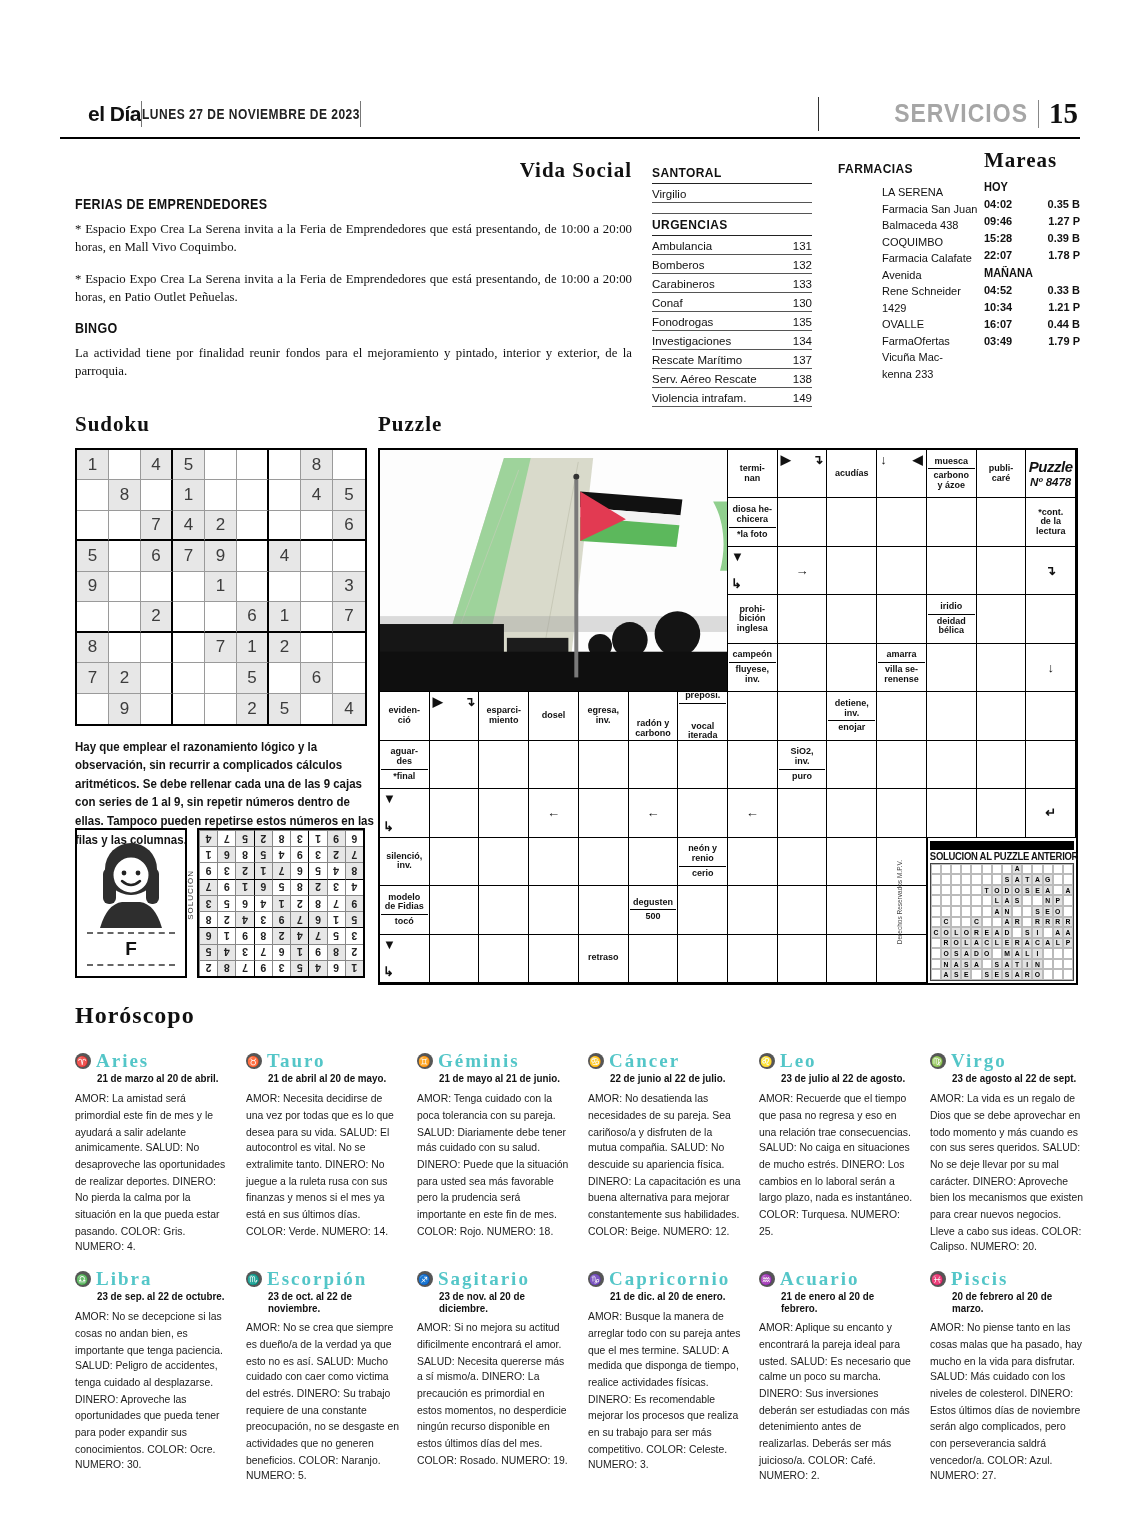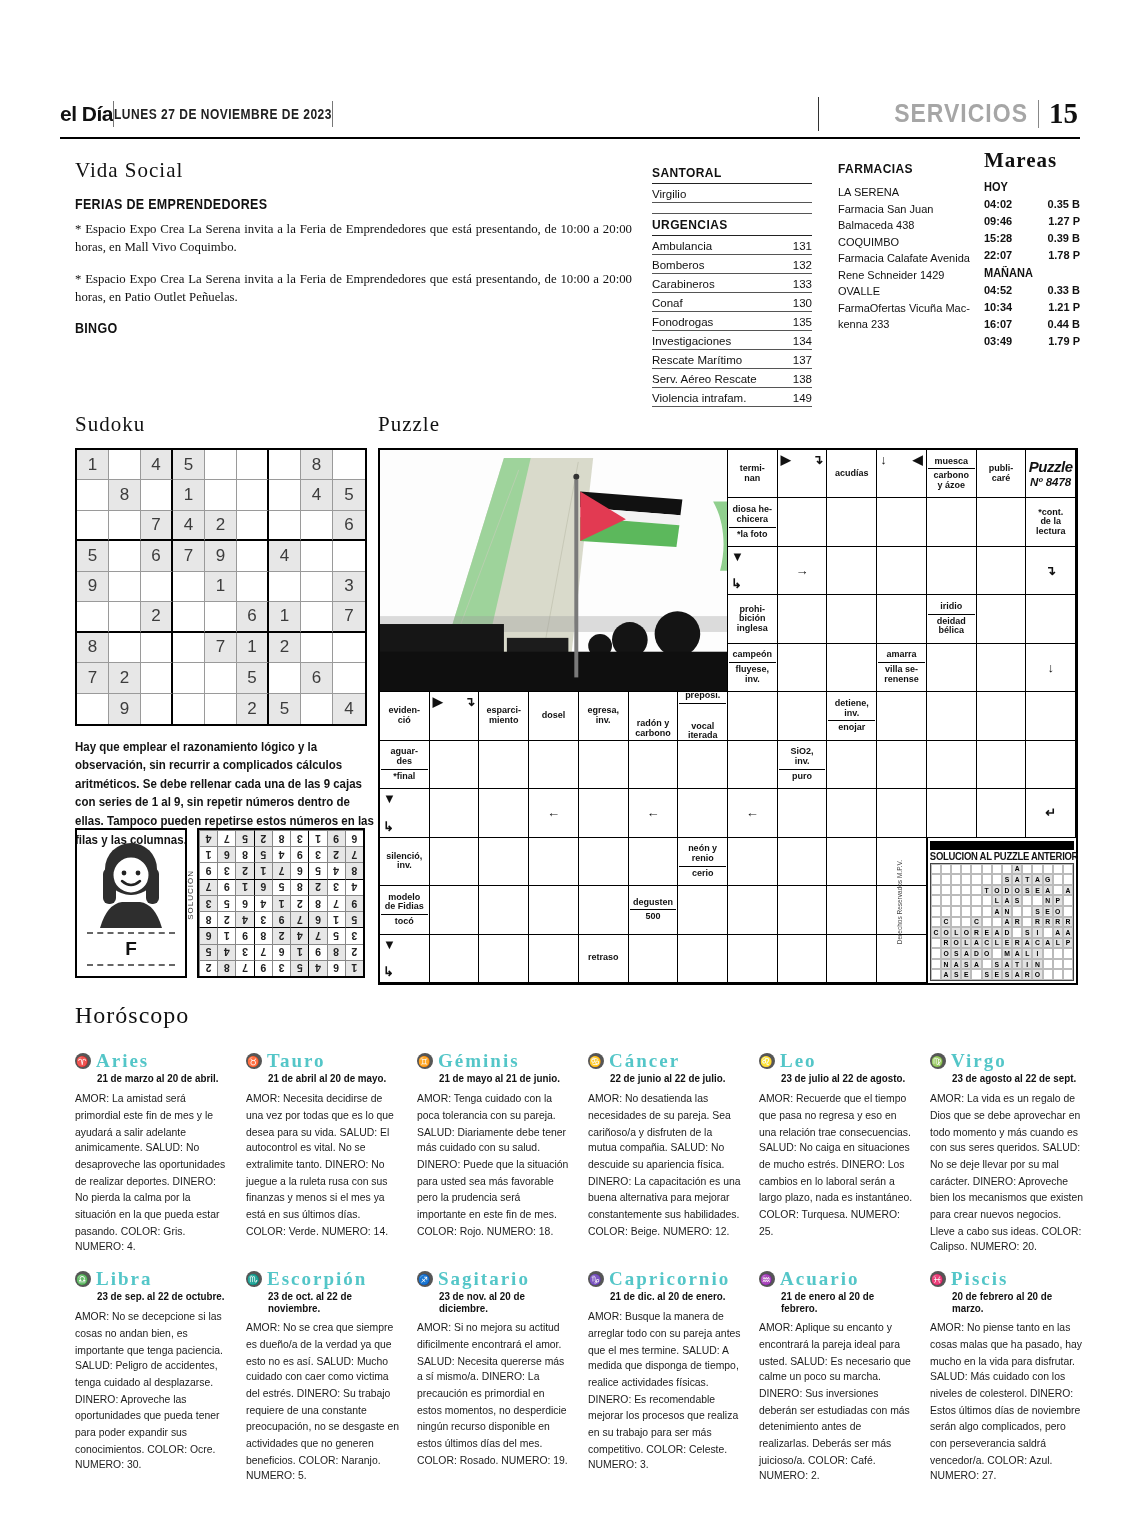--- a/index.html
+++ b/index.html
@@ -2,47 +2,47 @@
 <html><head>
 <meta charset="utf-8">
 <style>
   html,body{margin:0;padding:0;background:#fff;}
   #page{position:relative;width:1142px;height:1535px;background:#fff;overflow:hidden;
         font-family:"Liberation Sans",sans-serif;color:#111;}
   .serif{font-family:"Liberation Serif","DejaVu Serif",serif;}
 
   
   .hdr{position:absolute;left:60px;top:95px;width:1020px;height:42px;border-bottom:2px solid #000;}
-  .hdr-left{position:absolute;left:0;top:6px;display:flex;align-items:center;}
+  .hdr-left{position:absolute;left:28px;top:6px;display:flex;align-items:center;}
   .hdr-logo{font-weight:900;font-size:21px;letter-spacing:-0.5px;}
   .hdr-bar{width:1px;height:26px;background:#777;}
   .hdr-date{font-size:12px;letter-spacing:0.5px;color:#222;font-weight:bold;transform:scaleY(1.15);}
   .hdr-vrule{position:absolute;left:758px;top:2px;height:34px;border-left:1px solid #333;}
   .hdr-right{position:absolute;right:2px;top:2px;display:flex;align-items:center;gap:10px;}
   .hdr-servicios{font-weight:900;font-size:23px;color:#a6a6a6;letter-spacing:1px;transform:scaleY(1.1);}
   .hdr-pagebar{width:1px;height:28px;background:#888;}
   .hdr-pagenum{font-family:"Liberation Serif",serif;font-size:29px;font-weight:bold;}
 
   
   .vida{position:absolute;left:75px;top:158px;width:557px;}
-  .sec-title{font-family:"Liberation Serif",serif;font-weight:normal;font-size:21px;letter-spacing:1px;}
+  .sec-title{font-family:"Liberation Serif",serif;font-weight:bold;font-size:21px;letter-spacing:1px;text-align:right;}
   .mini-head{font-weight:900;font-size:12.5px;letter-spacing:0.3px;margin:14px 0 10px;transform:scaleY(1.15);transform-origin:left;}
   .vida p{font-family:"Liberation Serif",serif;font-size:12.8px;line-height:1.4;margin:0 0 14px;text-align:justify;}
 
   
   .sant{position:absolute;left:652px;top:166px;width:160px;font-size:11.5px;}
   .tbl-head{font-weight:900;font-size:12px;letter-spacing:0.4px;border-bottom:1.5px solid #222;padding-bottom:3px;transform-origin:left;}
   .urg-row{display:flex;justify-content:space-between;border-bottom:1px solid #555;padding:4px 0 2px;}
   .urg-row .num{text-align:right;}
   .sant .spacer{border-bottom:1px solid #555;height:10px;margin-bottom:4px;}
 
   
   .farm{position:absolute;left:838px;top:162px;width:142px;}
   .farm-title{font-weight:900;font-size:12px;letter-spacing:0.4px;margin-bottom:8px;}
-  .farm-line{font-size:11px;line-height:1.5;}
+  .farm-line{font-size:11px;line-height:1.5;margin-left:44px;}
 
   
   .mareas{position:absolute;left:984px;top:148px;width:96px;}
   .mareas-title{font-family:"Liberation Serif",serif;font-weight:bold;font-size:21px;letter-spacing:1px;margin-bottom:8px;}
   .tide-group-label{font-weight:900;font-size:11px;margin:6px 0 4px;transform:scaleY(1.1);transform-origin:left;}
   .tide-row{display:flex;justify-content:space-between;font-size:11px;font-weight:bold;margin:5px 0;transform:scaleY(1.05);}
 
   
   .sudoku-title{position:absolute;left:75px;top:412px;}
   .sud-grid{position:absolute;left:75px;top:448px;width:292px;height:278px;border:2.5px solid #000;
@@ -120,20 +120,21 @@
       <span class="hdr-pagenum">15</span>
     </div>
   </div>
 
   <div class="vida">
     <div class="sec-title">Vida Social</div>
     <div class="mini-head">FERIAS DE EMPRENDEDORES</div>
     <p>* Espacio Expo Crea La Serena invita a la Feria de Emprendedores que está presentando, de 10:00 a 20:00 horas, en Mall Vivo Coquimbo.</p>
     <p>* Espacio Expo Crea La Serena invita a la Feria de Emprendedores que está presentando, de 10:00 a 20:00 horas, en Patio Outlet Peñuelas.</p>
     <div class="mini-head">BINGO</div>
+    <p>La actividad tiene por finalidad reunir fondos para el mejoramiento y pintado, interior y exterior, de la parroquia.</p>
   </div>
 
   <div class="sant">
     <div class="tbl-head">SANTORAL</div>
     <div class="urg-row">
       <span>Virgilio</span>
     </div>
     <div class="spacer"></div>
     <div class="tbl-head">URGENCIAS</div>
     <div>

